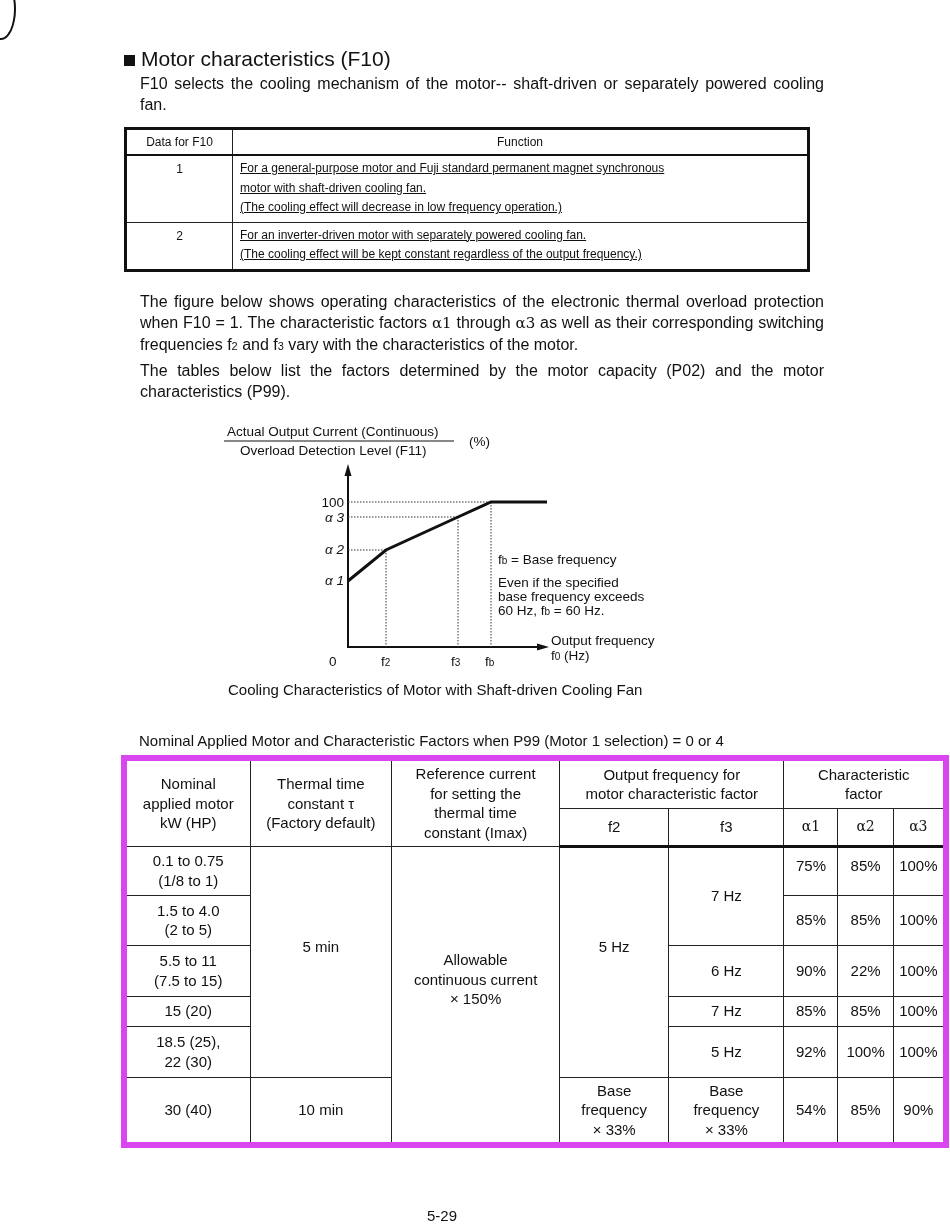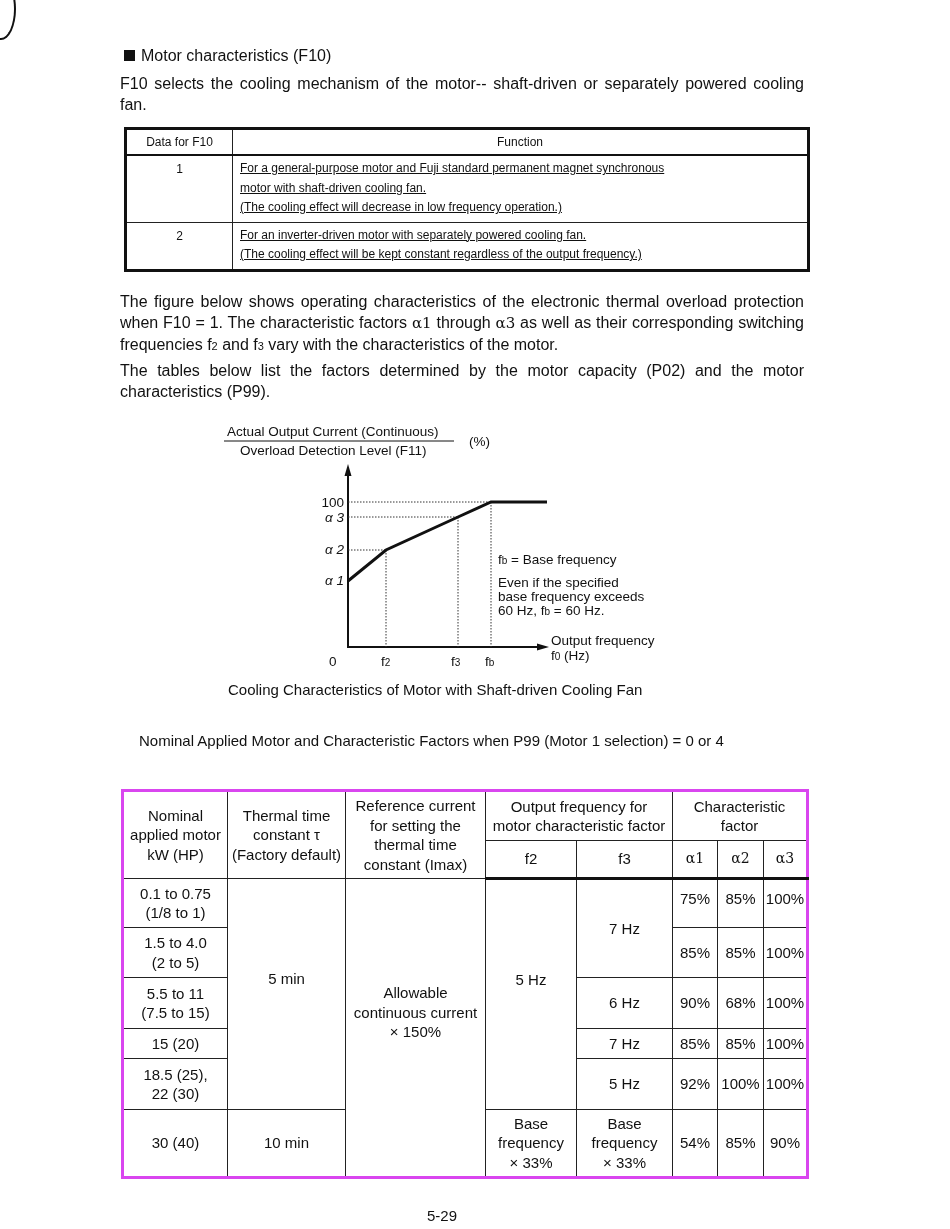--- a/index.html
+++ b/index.html
@@ -1,38 +1,38 @@
 <!DOCTYPE html>
 <html><head>
 <meta charset="utf-8">
 <style>
   html, body { margin:0; padding:0; background:#ffffff; }
   body { width:950px; height:1229px; position:relative; overflow:hidden;
          font-family:"Liberation Sans", "DejaVu Sans", sans-serif; color:#111; }
   .abs { position:absolute; }
   .corner-arc { left:-14px; top:-22px; width:26px; height:58px; border:2px solid #111;
                 border-radius:50%; border-left-color:transparent; border-top-color:transparent; }
-  .heading { left:124px; top:47px; font-size:16px; }
+  .heading { left:124px; top:47px; font-size:21px; }
   .heading .sq { display:inline-block; width:11px; height:11px; background:#111; margin-right:6px; vertical-align:0px; }
-  .para { left:120px; width:684px; font-size:16px; line-height:21px; text-align:justify; }
+  .para { left:140px; width:684px; font-size:16px; line-height:21px; text-align:justify; }
   .p1 { top:73px; }
   .p2 { top:291px; }
   .p3 { top:360px; }
   .sub { font-size:11px; }
 
   table { border-collapse:collapse; position:absolute; font-size:12px; }
   td, th { border:1px solid #222; font-weight:normal; padding:0; }
   .t1 { left:124px; top:127px; width:686px; border:3px solid #111; }
   .t1 th { height:24px; text-align:center; border-bottom:2px solid #111; }
   .t1 td { vertical-align:top; line-height:19.5px; }
   .t1 td.num { text-align:center; width:105px; padding-top:4px; }
   .t1 td.fn { padding:3px 6px 4px 7px;text-decoration:underline; }
 
   .caption2 { left:139px; top:732px; font-size:15px; }
-  .t2 { left:121px; top:755px; width:688px; border:3px solid #d946ef; font-size:15px;margin-top:34px; }
+  .t2 { left:121px; top:755px; width:828px; border:6px solid #d946ef; font-size:15px; }
   .t2 th, .t2 td { text-align:center; vertical-align:middle; line-height:19.5px; }
   .t2 thead tr:last-child th { border-bottom:3px solid #111; }
   .t2 .alpha { font-family:"DejaVu Serif", serif; font-size:14px; }
 
   
   #chart { position:absolute; left:200px; top:415px; width:500px; height:290px; overflow:visible; }
   #chart text { font-family:"Liberation Sans", "DejaVu Sans", sans-serif; fill:#111; }
   .fig-caption { left:228px; top:681px; font-size:15px; }
   .page-num { left:427px; top:1207px; font-size:15px; }
 </style>
@@ -205,21 +205,21 @@
       <td>85%</td>
       <td>100%</td>
     </tr>
     <tr style="height:51px">
       <td>
           <div>5.5 to 11</div>
           <div>(7.5 to 15)</div>
         </td>
       <td>6 Hz</td>
       <td>90%</td>
-      <td>68%</td>
+      <td>22%</td>
       <td>100%</td>
     </tr>
     <tr style="height:30px">
       <td>
           <div>15 (20)</div>
         </td>
       <td>7 Hz</td>
       <td>85%</td>
       <td>85%</td>
       <td>100%</td>

